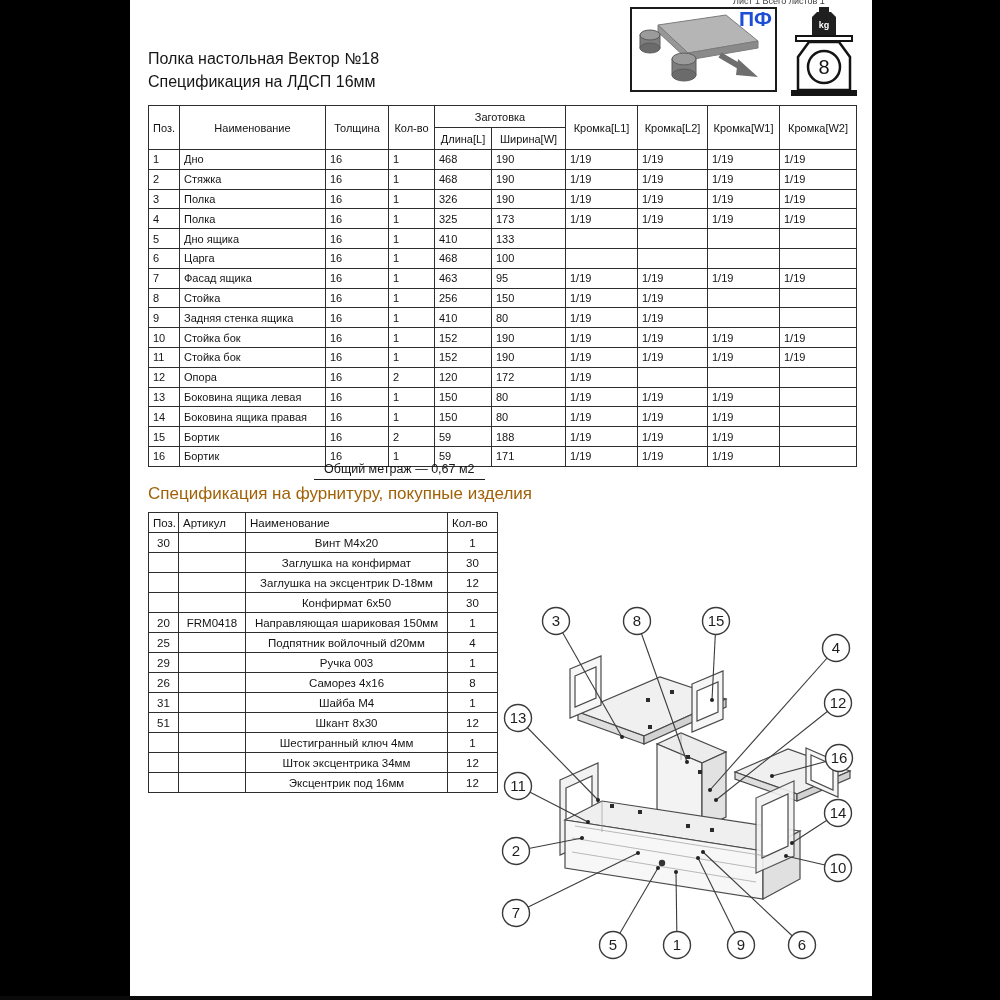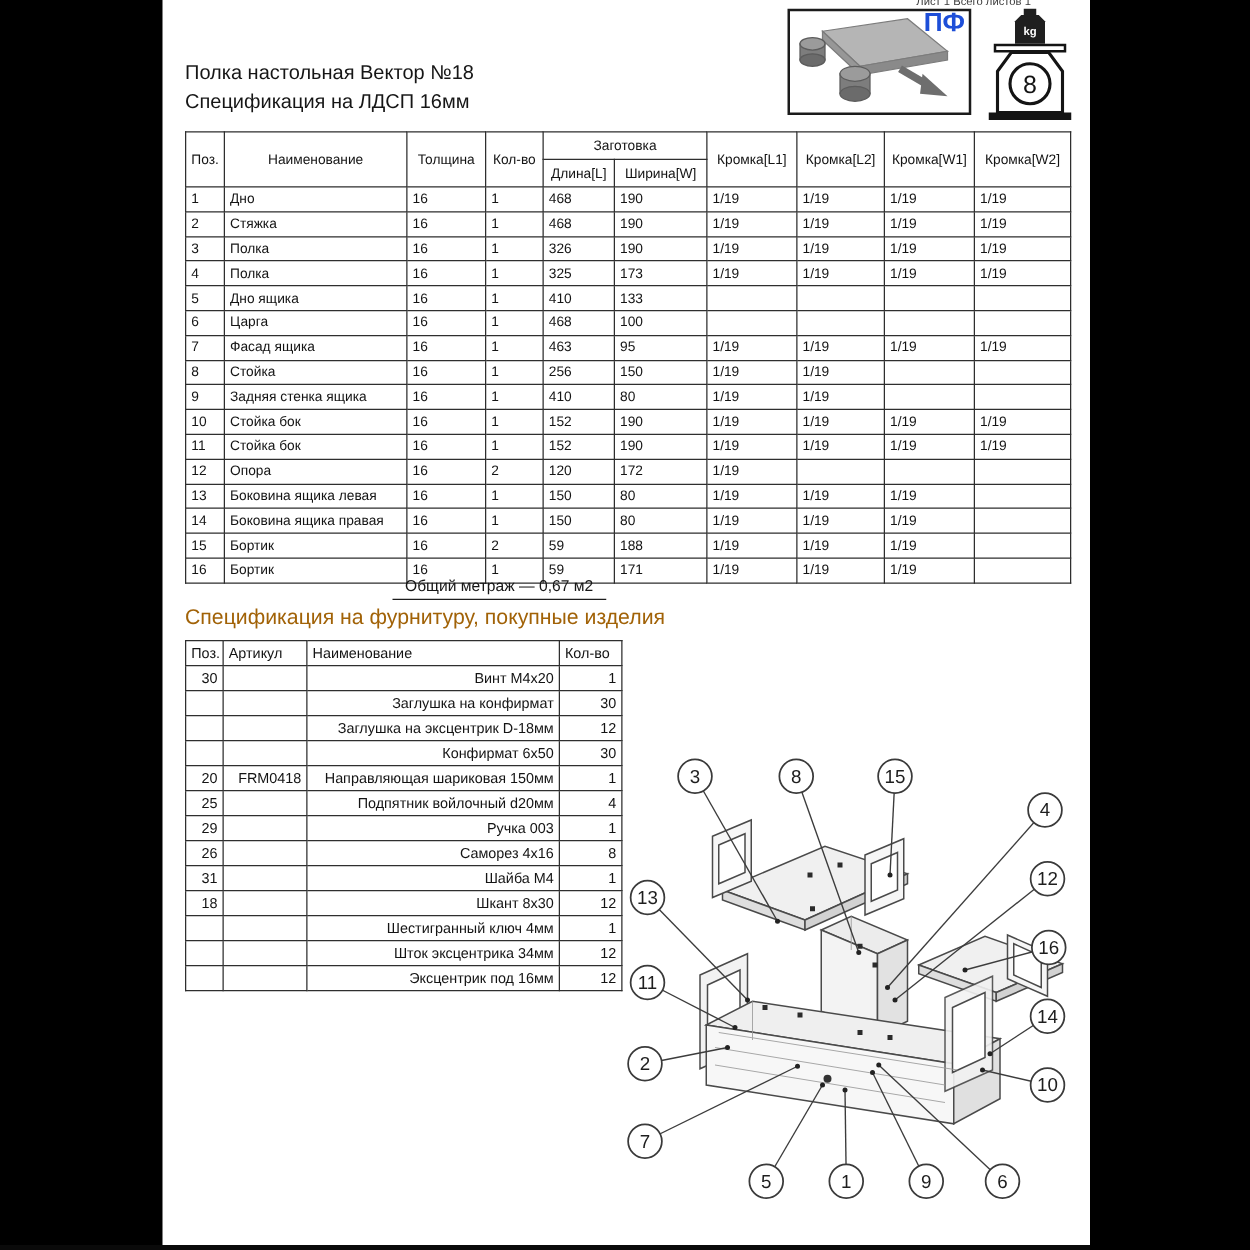--- a/index.html
+++ b/index.html
@@ -20,21 +20,21 @@
   table{border-collapse:collapse;position:absolute;table-layout:fixed;background:#fff;}
   th,td{border:1px solid #2e2e2e;font-weight:normal;overflow:hidden;white-space:nowrap;}
   thead th{}
 
   .main-table{left:148px;top:105px;width:708px;font-size:11px;}
   .main-table th{padding:1px 1px;height:19px;font-size:11px;}
   .main-table td{padding:0 4px;height:18.8px;text-align:left;}
 
   .hw-table{left:148px;top:512px;width:349px;font-size:11.5px;}
   .hw-table th{text-align:left;padding:0 4px;height:19px;}
-  .hw-table td{padding:0 4px;height:19px;text-align:right;}
+  .hw-table td{padding:0 4px;height:19px;text-align:center;}
 
   .total-line{position:absolute;left:314px;top:462px;font-size:12.5px;padding:0 10px 3px;
               border-bottom:1.5px solid #1d1d1d;color:#161616;}
 
   .product-box{position:absolute;left:630px;top:7px;width:143px;height:81px;
                border:2px solid #1b1b1b;background:#fff;}
   .pf-label{position:absolute;top:-2px;right:3px;font-size:21px;font-weight:bold;color:#1d4ed8;}
 
   .scale-wrap{position:absolute;left:786px;top:4px;width:76px;height:94px;}
   .diagram{position:absolute;left:495px;top:595px;width:375px;height:385px;}
@@ -392,21 +392,21 @@
           <td>Саморез 4х16</td>
           <td>8</td>
         </tr>
         <tr>
           <td>31</td>
           <td></td>
           <td>Шайба М4</td>
           <td>1</td>
         </tr>
         <tr>
-          <td>18</td>
+          <td>51</td>
           <td></td>
           <td>Шкант 8х30</td>
           <td>12</td>
         </tr>
         <tr>
           <td></td>
           <td></td>
           <td>Шестигранный ключ 4мм</td>
           <td>1</td>
         </tr>

